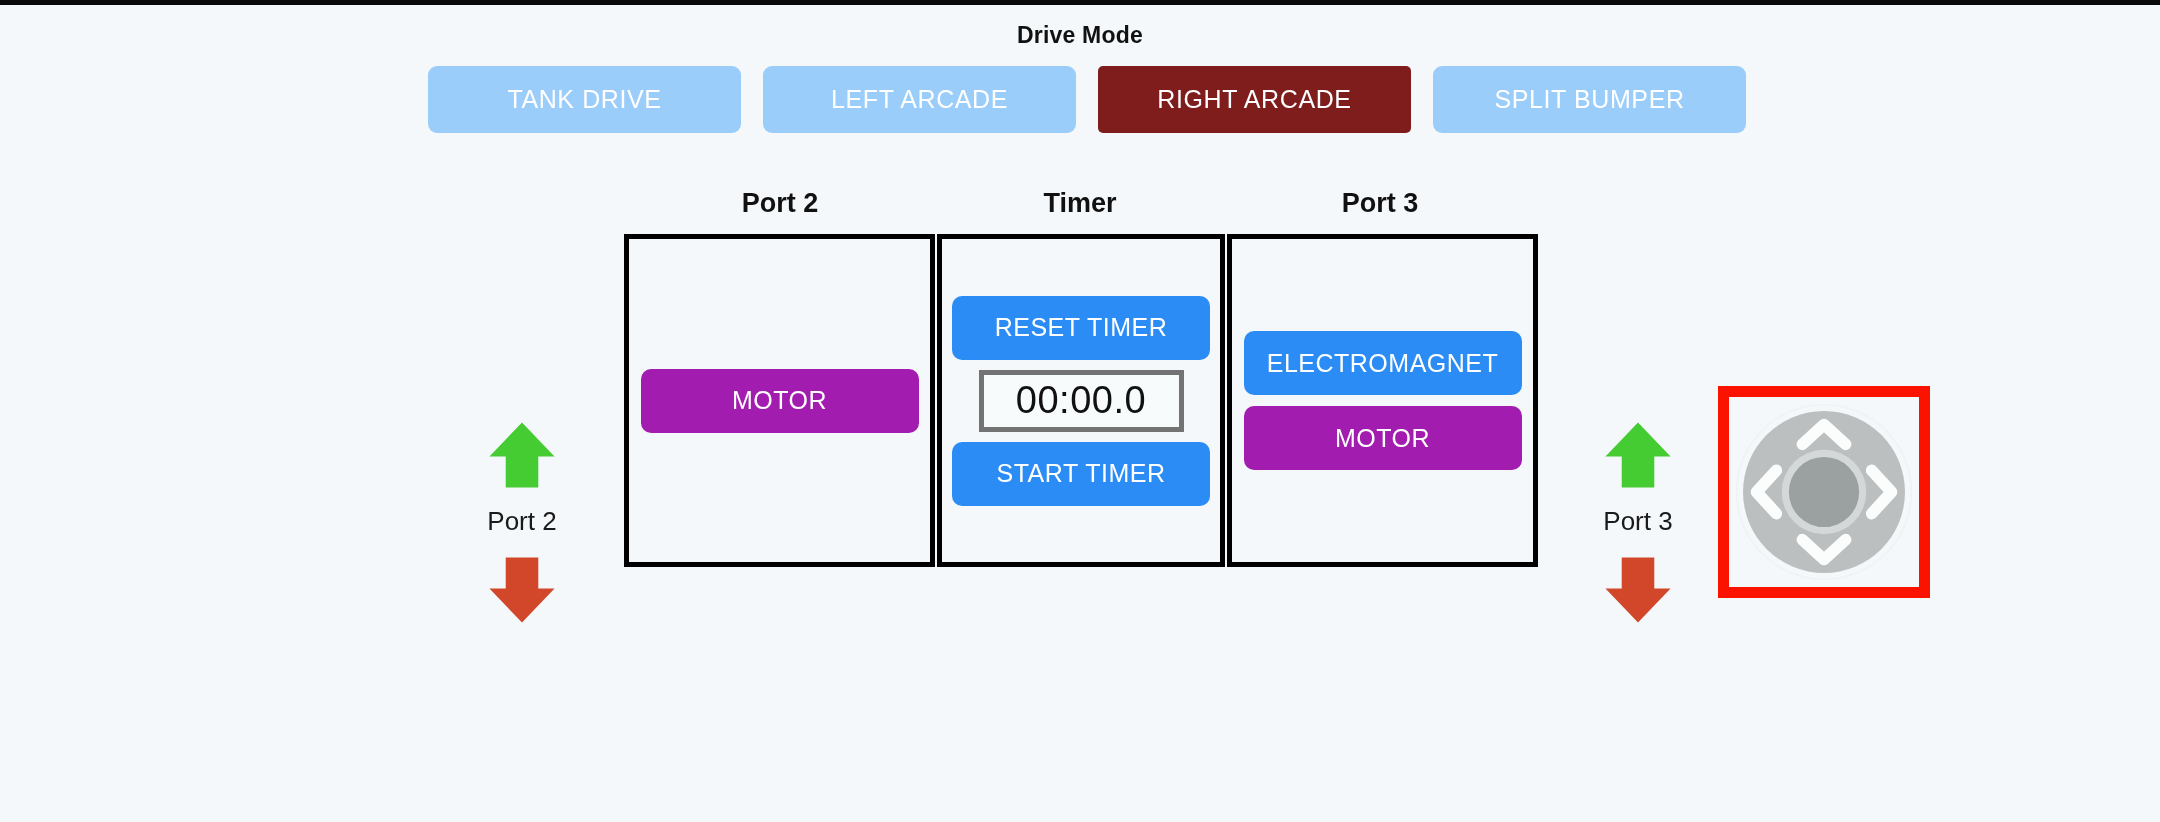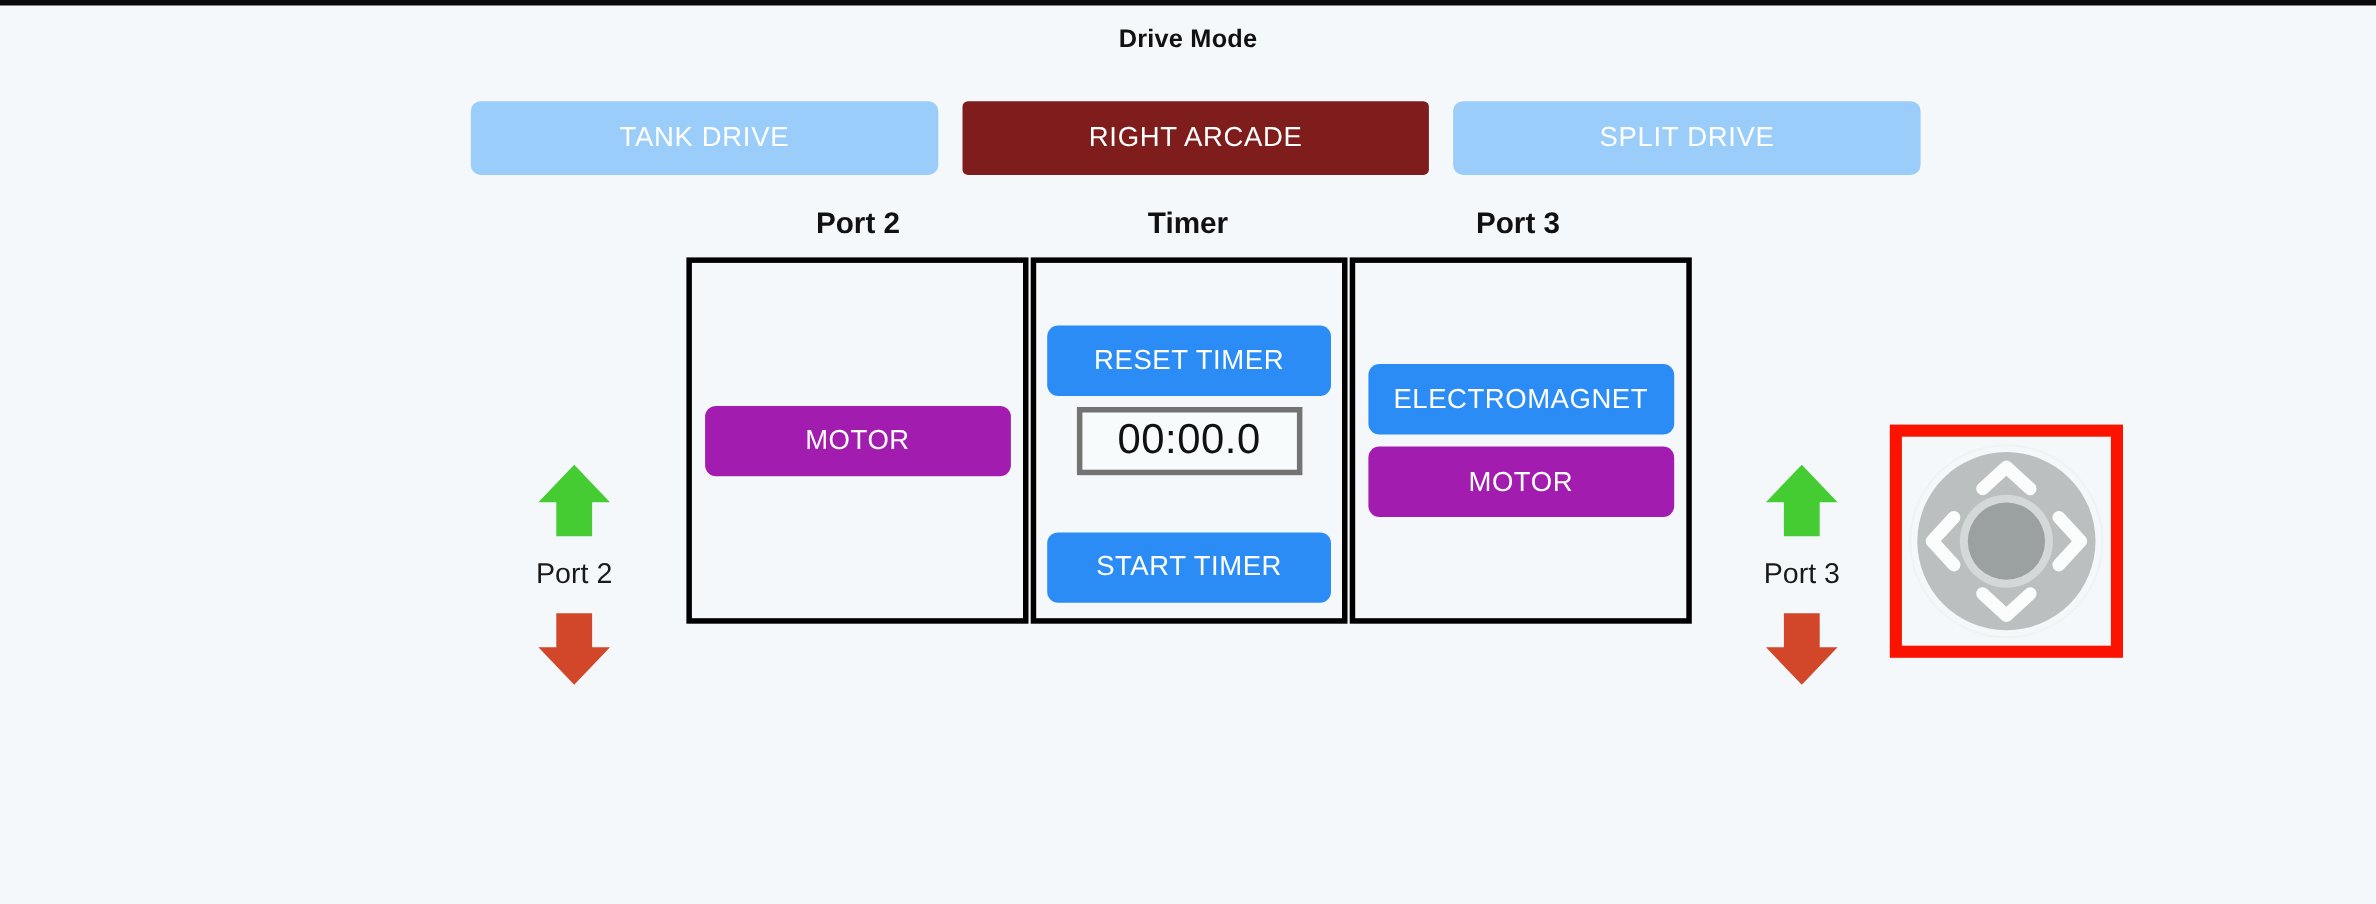--- a/index.html
+++ b/index.html
@@ -32,21 +32,21 @@
     width: 2160px;
     text-align: center;
     font-size: 23px;
     font-weight: bold;
     color: #111111;
     letter-spacing: 0.2px;
   }
 
   .mode-row {
     position: absolute;
-    top: 92px;
+    top: 66px;
     left: 428px;
     width: 1318px;
     display: flex;
     gap: 22px;
   }
   .mode-btn {
     flex: 1 1 0;
     height: 67px;
     border: none;
     border-radius: 9px;
@@ -132,21 +132,20 @@
     background: #2b8cf5;
     color: #ffffff;
     font-size: 25px;
     font-family: "Liberation Sans", sans-serif;
     letter-spacing: 0.5px;
     display: flex;
     align-items: center;
     justify-content: center;
     cursor: pointer;
     padding: 0;
-    margin-top: 42px;
   }
   .timer-display {
     width: 205px;
     height: 62px;
     margin: 10px 0;
     border: 5px solid #737373;
     background: #f7fbfc;
     box-sizing: border-box;
     display: flex;
     align-items: center;
@@ -197,22 +196,23 @@
 </style>
 </head>
 <body>
 
 <div class="top-strip"></div>
 
 <div class="drive-mode-title">Drive Mode</div>
 
 <div class="mode-row">
   <button class="mode-btn">TANK DRIVE</button>
+  <button class="mode-btn">LEFT ARCADE</button>
   <button class="mode-btn active">RIGHT ARCADE</button>
-  <button class="mode-btn">SPLIT DRIVE</button>
+  <button class="mode-btn">SPLIT BUMPER</button>
 </div>
 
 <div class="panel-headings">
   <div class="panel-heading ph-port2">Port 2</div>
   <div class="panel-heading ph-timer">Timer</div>
   <div class="panel-heading ph-port3">Port 3</div>
 </div>
 
 <div class="panels-row">
 

